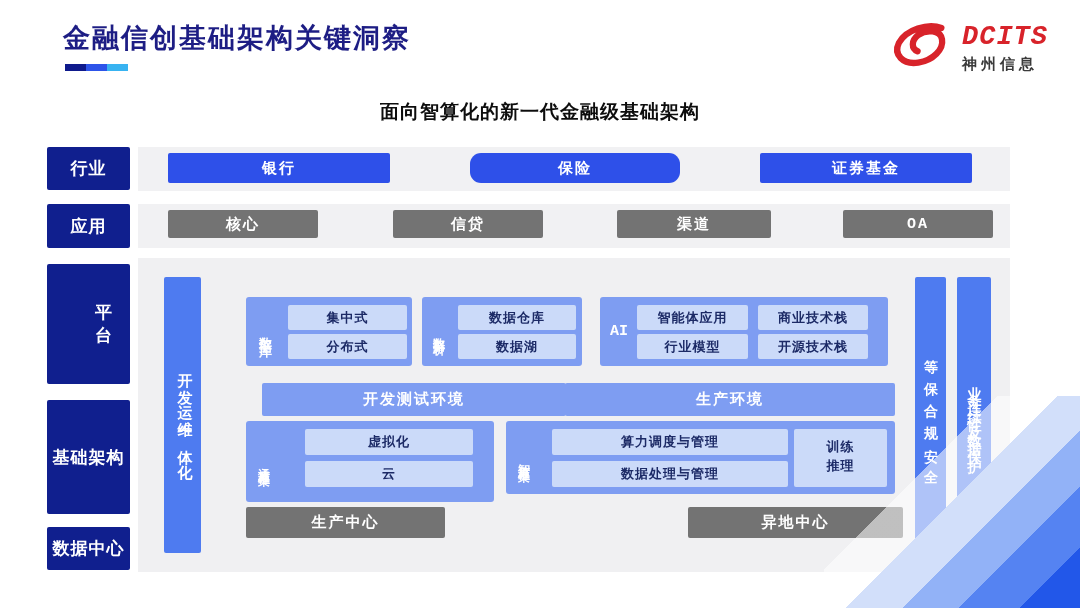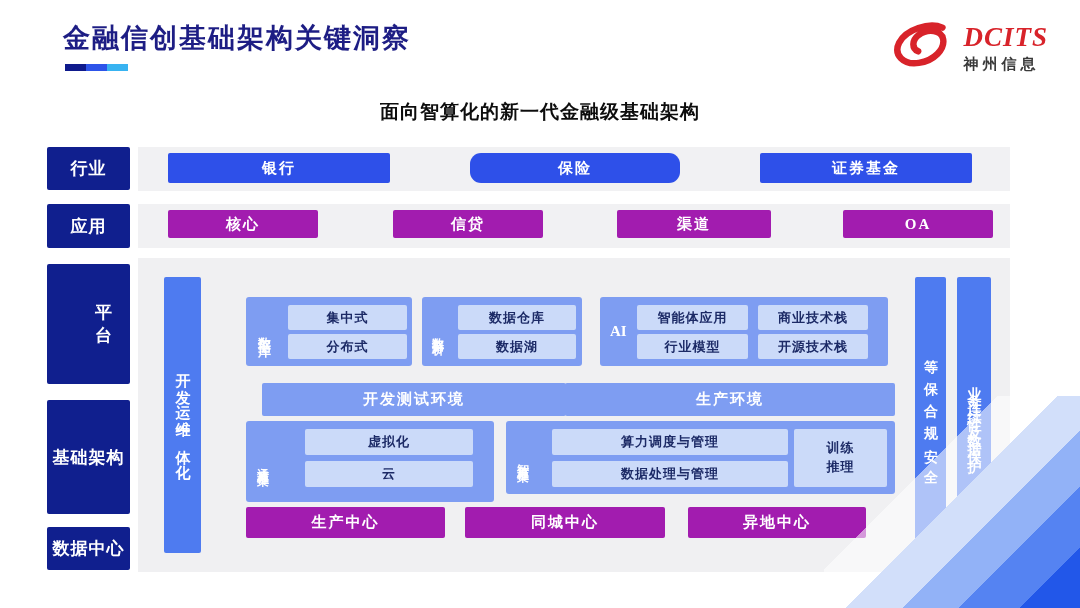--- a/index.html
+++ b/index.html
@@ -1,19 +1,19 @@
 <!DOCTYPE html>
 <html><head>
 <meta charset="utf-8">
 <style>
   * { margin:0; padding:0; box-sizing:border-box; }
   html,body { background:#fff; }
   .slide {
     position:relative; width:1080px; height:608px; background:#ffffff;
-    font-family:Liberation Serif, serif; overflow:hidden;
+    font-family:Liberation Mono, monospace; overflow:hidden;
   }
   .abs { position:absolute; }
   .flexc { display:flex; align-items:center; justify-content:center; }
 
   
   .title { left:63px; top:20px; font-size:27px; font-weight:800; color:#1d1d84; letter-spacing:2px; }
   .underline { left:65px; top:64px; display:flex; }
   .underline span { width:21px; height:7px; display:block; }
   .u1 { background:#0f1a8c; } .u2 { background:#2d54e9; } .u3 { background:#38b3f1; }
   .logo { left:888px; top:20px; width:160px; height:58px; display:flex; }
@@ -25,21 +25,21 @@
 
   
   .rail { left:47px; width:83px; background:#101f8e; color:#fff; font-weight:700; font-size:17px; letter-spacing:1px; border-radius:2px; }
 
   
   .strip { left:138px; width:872px; background:#f1f1f3; }
   .panel { left:138px; top:258px; width:872px; height:314px; background:#f0f0f2; }
 
   
   .btn1 { background:#2e50e9; color:#fff; font-weight:700; font-size:15px; letter-spacing:2px; border-radius:2px; }
-  .btn2 { background:#a21caf; color:#fff; font-weight:700; font-size:15px; letter-spacing:2px; border-radius:2px; }
+  .btn2 { background:#737373; color:#fff; font-weight:700; font-size:15px; letter-spacing:2px; border-radius:2px; }
   .envbar { background:#7e9df2; color:#fff; font-weight:700; font-size:15px; letter-spacing:2px; border-radius:2px; }
 
   
   .group { background:#7e9df2; border-radius:3px; }
   .litebox { position:absolute; background:#cbdaf9; color:#1c2a66; font-weight:700; font-size:13px;
              display:flex; align-items:center; justify-content:center; border-radius:2px; letter-spacing:1px; }
   .glabel { position:absolute; color:#fff; font-weight:700; font-size:13px; top:0; bottom:0;
             display:flex; align-items:center; justify-content:center; }
   .vtext { writing-mode:vertical-rl; text-orientation:upright; }
 
@@ -149,22 +149,21 @@
       </div>
     <div class="litebox" style="left:46px;top:8px;width:236px;height:26px;">算力调度与管理</div>
     <div class="litebox" style="left:46px;top:40px;width:236px;height:26px;">数据处理与管理</div>
     <div class="litebox" style="left:288px;top:8px;width:93px;height:58px;flex-direction:column;line-height:1.45;">
       <span>训练</span>
       <span>推理</span>
     </div>
   </div>
 
   <div class="abs flexc btn2" style="left:246px;top:507px;width:199px;height:31px;">生产中心</div>
-  <div class="abs flexc btn2" style="left:465px;top:507px;width:200px;height:31px;">同城中心</div>
-  <div class="abs flexc btn2" style="left:688px;top:507px;width:178px;height:31px;">异地中心</div>
+  <div class="abs flexc btn2" style="left:688px;top:507px;width:215px;height:31px;">异地中心</div>
 
   <div class="abs flexc vbar" style="left:915px;top:277px;width:31px;height:276px;">
     <span class="vtext" style="font-size:14px;letter-spacing:22px;">等保合规安全</span>
   </div>
   <div class="abs flexc vbar" style="left:957px;top:277px;width:34px;height:276px;">
     <span class="vtext" style="font-size:14px;letter-spacing:8px;">业务连续性及数据保护</span>
   </div>
 
   <div class="abs corner"></div>
 

